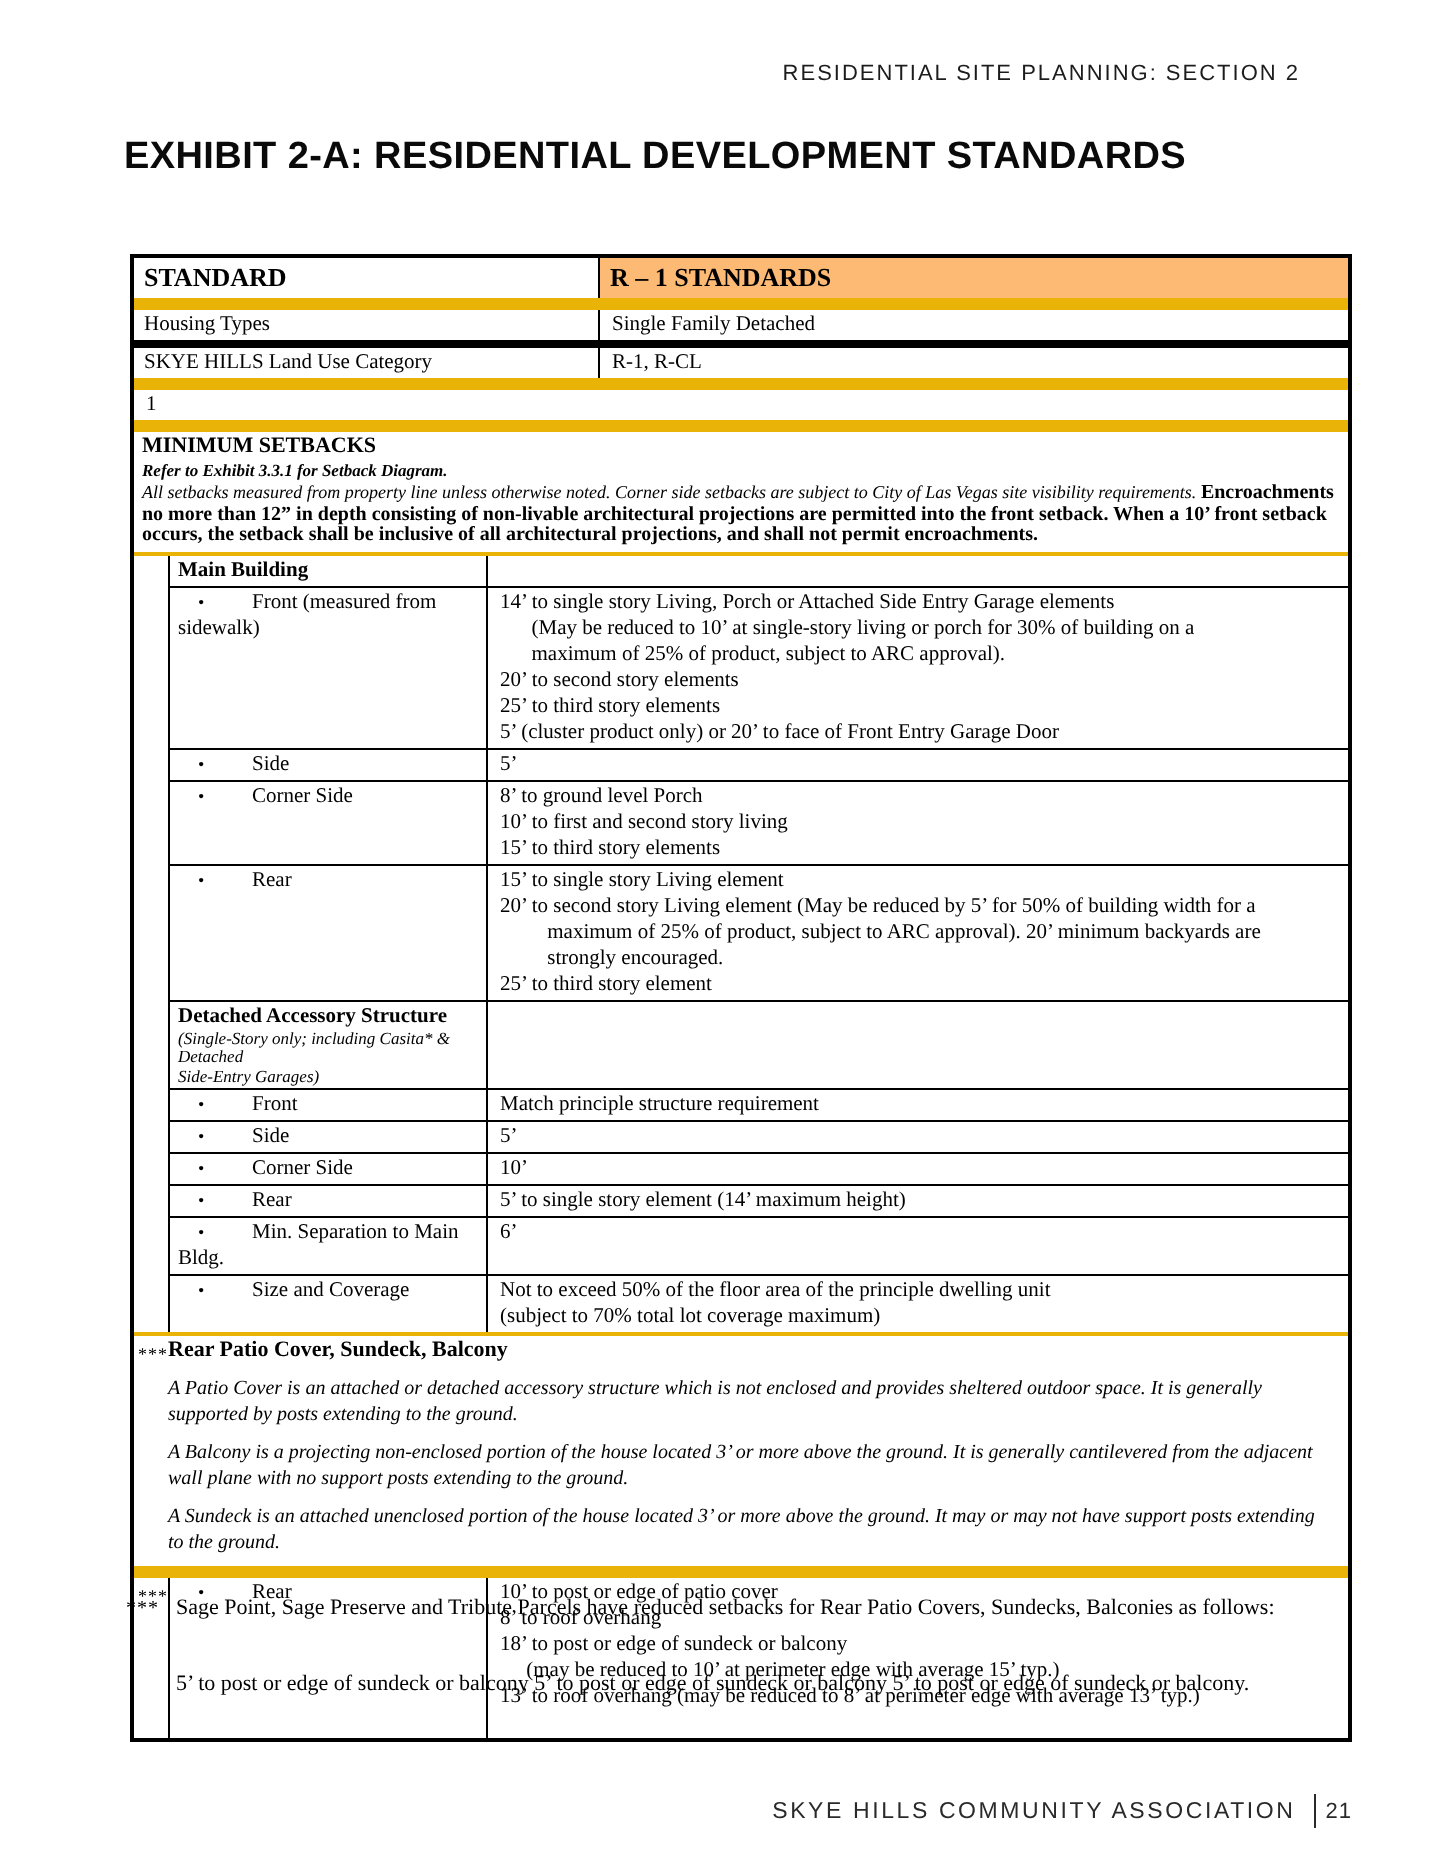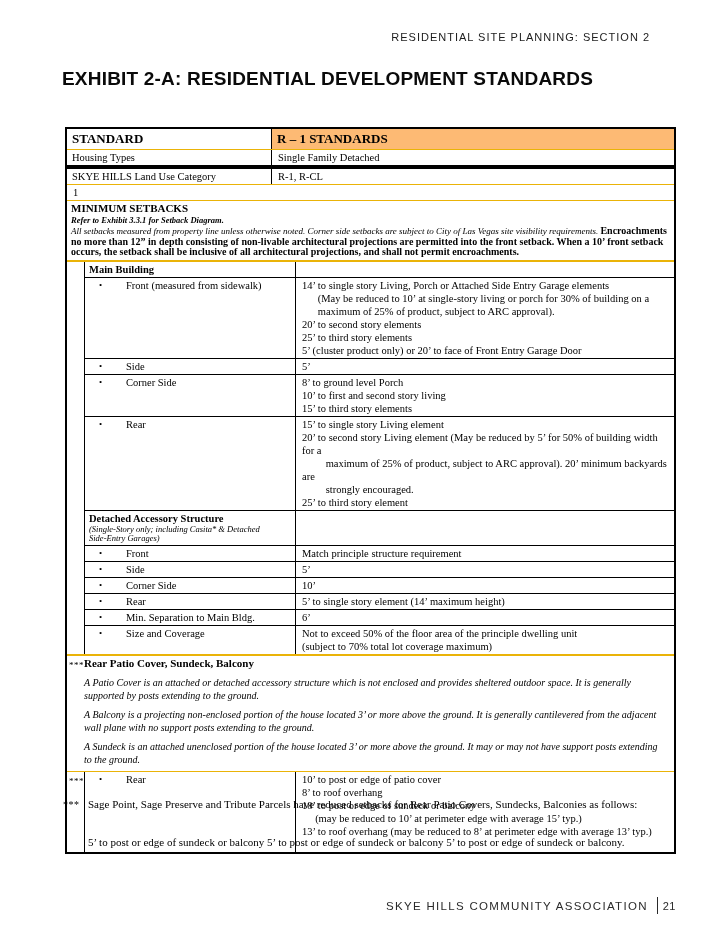--- a/index.html
+++ b/index.html
@@ -19,31 +19,31 @@
     position:absolute;top:68px;left:62px;margin:0;
     font-family:"Liberation Sans", sans-serif;
     font-size:19px;font-weight:bold;letter-spacing:0.2px;color:#0a0a0a;
   }
 
   .tbl{
     position:absolute;top:127px;left:65px;width:611px;
     border:2px solid #000;box-sizing:border-box;background:#fff;
     font-size:10.5px;line-height:13px;
   }
-  .row{display:flex;border-top:1px solid #eab308;}
+  .row{display:flex;border-top:6px solid #eab308;}
   .row.first{border-top:none;}
   .row.rule-med{border-top-width:2px;}
   .row.rule-thick{border-top-width:2.5px;}
   .row.ind{border-top:none;}
   .row.ind .cli,.row.ind .cr{border-top:1px solid #000;}
   .band{height:4px;background:#000;}
-  .cl{width:205px;flex:none;border-right:1px solid #000;padding:1px 5px;box-sizing:border-box;}
+  .cl{width:233px;flex:none;border-right:1px solid #000;padding:1px 5px;box-sizing:border-box;}
   .cr{flex:1;padding:1px 6px;box-sizing:border-box;}
   .strip{width:17px;flex:none;box-sizing:border-box;padding:3px 0 0 2px;font-size:9px;letter-spacing:0.5px;}
-  .cli{width:212px;flex:none;border-left:1px solid #000;border-right:1px solid #000;padding:1px 4px;box-sizing:border-box;}
+  .cli{width:160px;flex:none;border-left:1px solid #000;border-right:1px solid #000;padding:1px 4px;box-sizing:border-box;}
   .hdr{font-size:13px;font-weight:bold;padding:2px 5px 3px;line-height:15px;}
   .bold{font-weight:bold;}
   .pre{white-space:pre-wrap;}
   .bullet{display:inline-block;width:27px;padding-left:10px;font-size:9px;vertical-align:top;}
   .sec{display:block;padding:1px 5px 2px 4px;}
   .sec-h{font-weight:bold;font-size:11px;line-height:13px;}
   .sec-sub{font-weight:bold;font-style:italic;font-size:8.5px;line-height:10px;}
   .sec-note{font-size:10px;line-height:10.5px;margin-top:1px;}
   .sec-note .it{font-style:italic;font-size:9px;}
   .sec-note .bd{font-weight:bold;}

